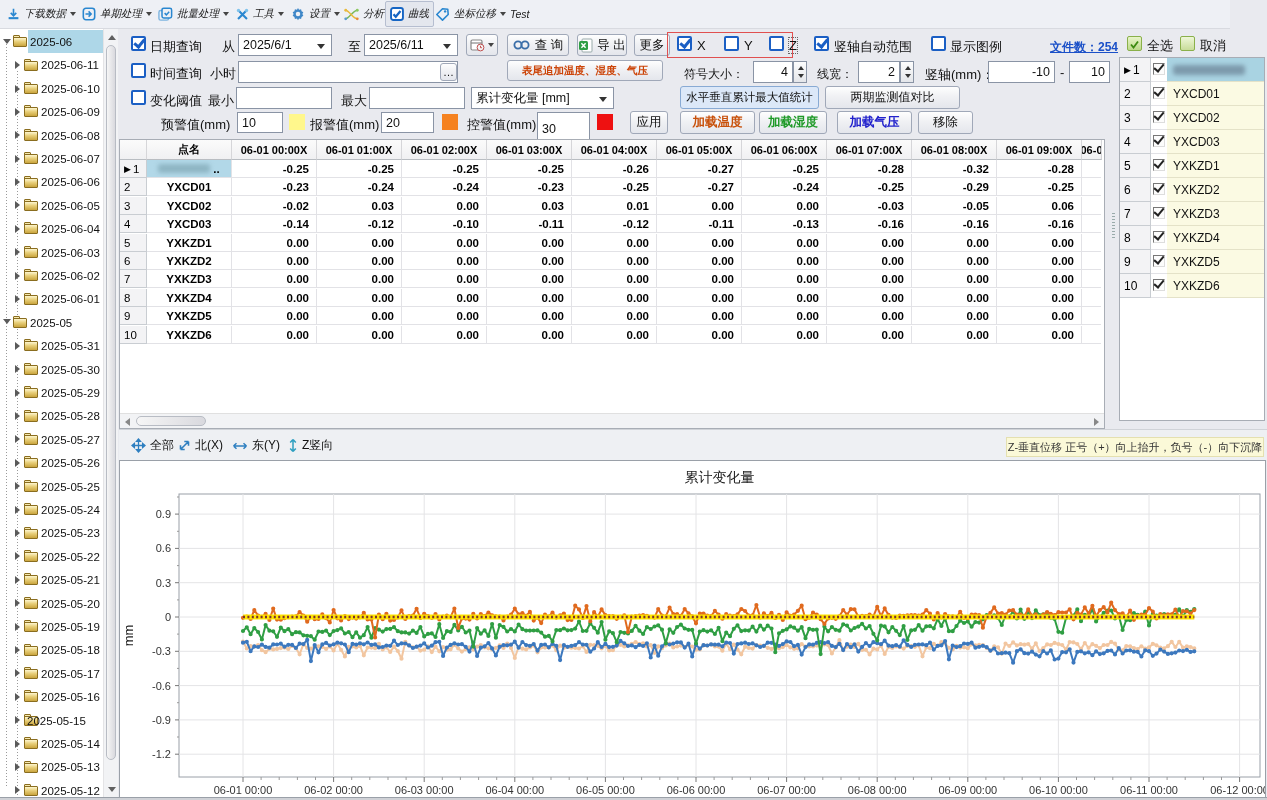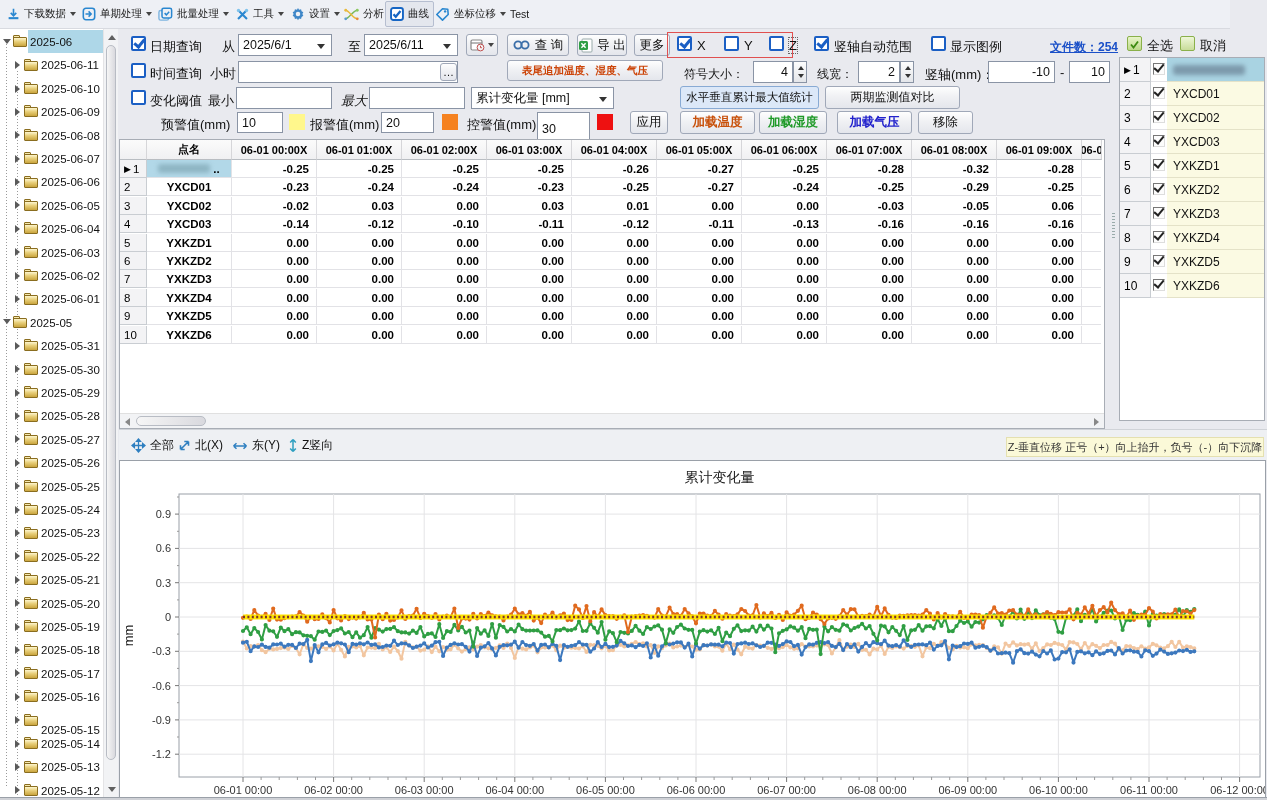--- a/index.html
+++ b/index.html
@@ -1,17 +1,17 @@
 <!DOCTYPE html>
 <html><head><meta charset="utf-8">
 <style>
 *{margin:0;padding:0;box-sizing:border-box;}
 html,body{width:1267px;height:800px;overflow:hidden;font-family:"Liberation Sans",sans-serif;background:#e9eaef;}
 .abs{position:absolute;}
-#toolbar{position:absolute;left:0;top:0;width:1230px;height:29px;background:#eef0f5;border-bottom:1px solid #d8dae0;}
+#toolbar{position:absolute;left:0;top:0;width:1230px;height:29px;background:#eef0f5;border-bottom:1px solid #d8dae0;font-style:italic;}
 .tbi{position:absolute;top:0;height:28px;display:flex;align-items:center;font-size:10.5px;color:#1a1a1a;white-space:nowrap;}
 .tbi svg{margin-right:4px;}
 .caret{display:inline-block;width:0;height:0;border-left:3.5px solid transparent;border-right:3.5px solid transparent;border-top:4px solid #444;margin-left:4px;}
 #tree{position:absolute;left:0;top:29px;width:118px;height:769px;background:#fff;border-right:1px solid #9aa0a8;overflow:hidden;}
 .trow{position:absolute;left:0;width:103px;height:23px;display:flex;align-items:center;font-size:11.5px;color:#111;}
 .texp{position:absolute;width:0;height:0;}
 .exp-r{border-top:4px solid transparent;border-bottom:4px solid transparent;border-left:5px solid #5a5a5a;}
 .exp-d{border-left:4px solid transparent;border-right:4px solid transparent;border-top:5px solid #5a5a5a;}
 .folder{position:absolute;width:14px;height:11px;}
 .folder .fb{position:absolute;left:0;top:1px;width:14px;height:10px;background:linear-gradient(180deg,#fdf6cf 0%,#e8cf7a 45%,#caa53e 100%);border:1px solid #8a6d1f;border-radius:1px;}
@@ -301,21 +301,21 @@
     <div class="folder" style="left:24px;top:662px;">
       <div class="ft"></div>
       <div class="fb"></div>
     </div>
     <div class="trow" style="left:41px;top:656px;">2025-05-16</div>
     <div class="texp exp-r" style="left:15px;top:687px;"></div>
     <div class="folder" style="left:24px;top:686px;">
       <div class="ft"></div>
       <div class="fb"></div>
     </div>
-    <div class="trow" style="left:41px;top:680px;margin-top:9px;">2025-05-15</div>
+    <div class="trow" style="left:27px;top:680px;">2025-05-15</div>
     <div class="texp exp-r" style="left:15px;top:711px;"></div>
     <div class="folder" style="left:24px;top:709px;">
       <div class="ft"></div>
       <div class="fb"></div>
     </div>
     <div class="trow" style="left:41px;top:703px;">2025-05-14</div>
     <div class="texp exp-r" style="left:15px;top:734px;"></div>
     <div class="folder" style="left:24px;top:733px;">
       <div class="ft"></div>
       <div class="fb"></div>
@@ -393,21 +393,21 @@
     <div class="inp" style="left:739px;top:32px;width:42px;height:22px;justify-content:flex-end;">2</div>
     <div class="spin" style="left:781px;top:32px;height:22px;"></div>
     <div class="lbl" style="left:806px;top:37px;font-size:13px;">竖轴(mm)：</div>
     <div class="inp" style="left:869px;top:32px;width:67px;height:22px;justify-content:flex-end;">-10</div>
     <div class="lbl" style="left:941px;top:36px;">-</div>
     <div class="inp" style="left:950px;top:32px;width:41px;height:22px;justify-content:flex-end;">10</div>
     <div class="cb" style="left:12px;top:61px;"></div>
     <div class="lbl" style="left:31px;top:63px;">变化阈值</div>
     <div class="lbl" style="left:89px;top:63px;">最小</div>
     <div class="inp" style="left:117px;top:58px;width:96px;height:22px;"></div>
-    <div class="lbl" style="left:222px;top:63px;font-style:italic;">最大</div>
+    <div class="lbl" style="left:222px;top:63px;">最大</div>
     <div class="inp" style="left:250px;top:58px;width:96px;height:22px;"></div>
     <div class="inp" style="left:352px;top:58px;width:143px;height:22px;">累计变化量 [mm]<div class="combo-arrow"></div></div>
     <div class="btn" style="left:561px;top:57px;width:139px;height:23px;background:#dce8f8;border-color:#88aad4;font-size:11.5px;">水平垂直累计最大值统计</div>
     <div class="btn" style="left:706px;top:57px;width:135px;height:23px;font-size:12px;">两期监测值对比</div>
     <div class="lbl" style="left:42px;top:87px;">预警值(mm)</div>
     <div class="inp" style="left:118px;top:83px;width:46px;height:21px;">10</div>
     <div class="abs" style="left:170px;top:85px;width:16px;height:16px;background:#fff78c;"></div>
     <div class="lbl" style="left:191px;top:87px;">报警值(mm)</div>
     <div class="inp" style="left:262px;top:83px;width:53px;height:21px;">20</div>
     <div class="abs" style="left:323px;top:85px;width:16px;height:16px;background:#f58220;"></div>

